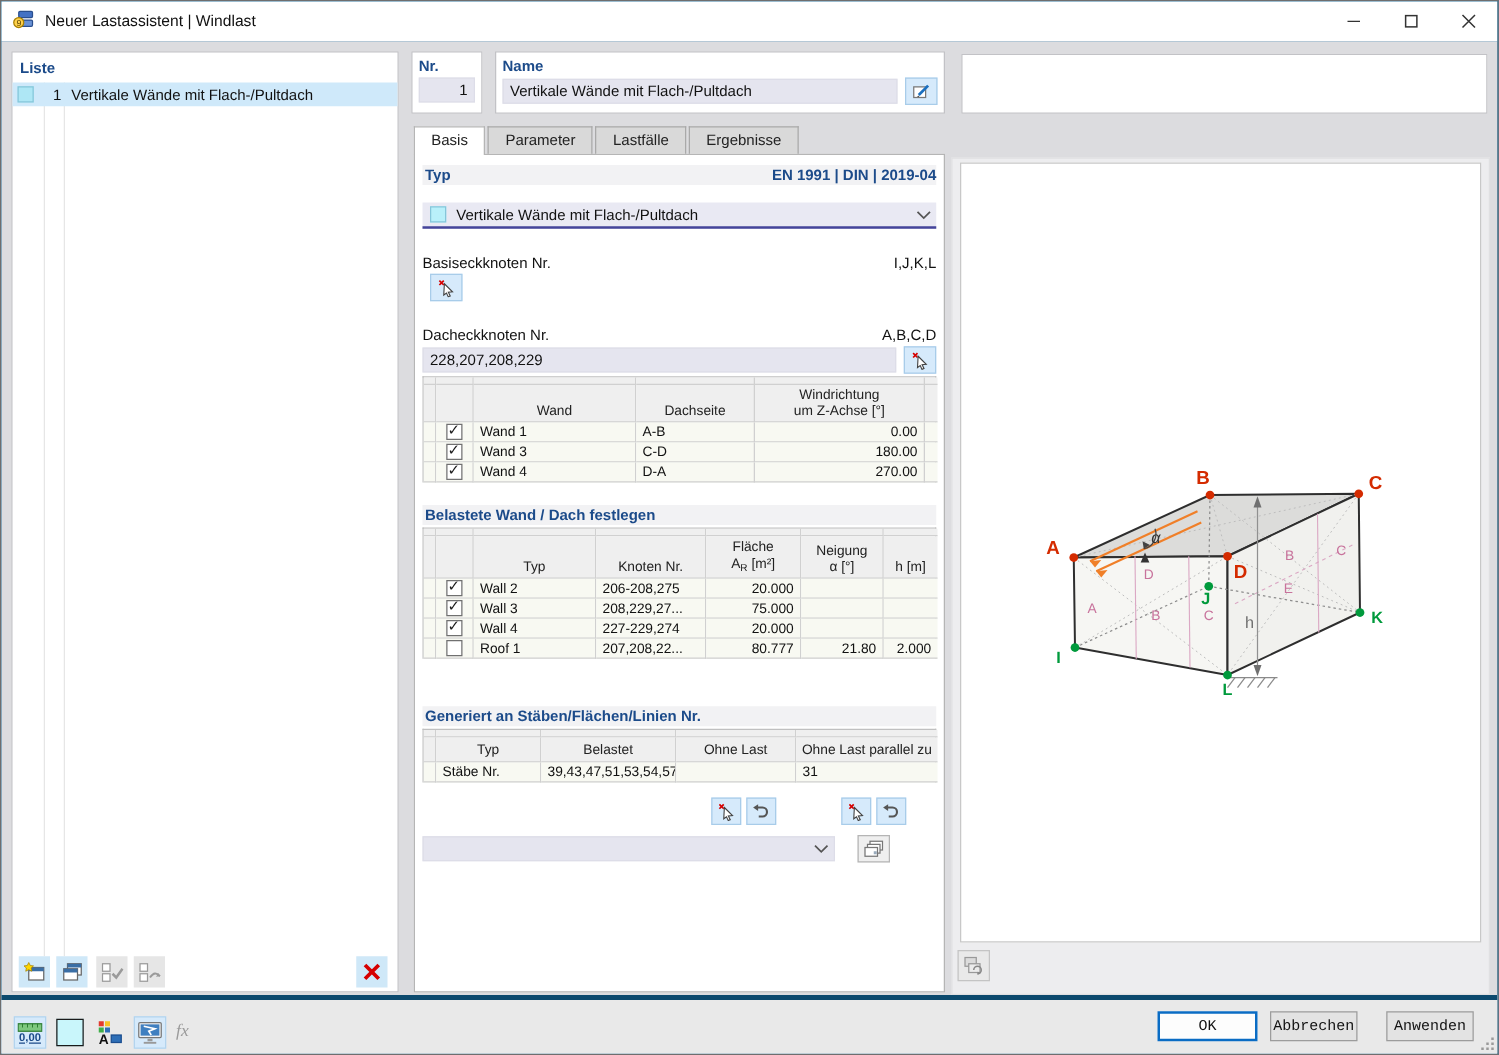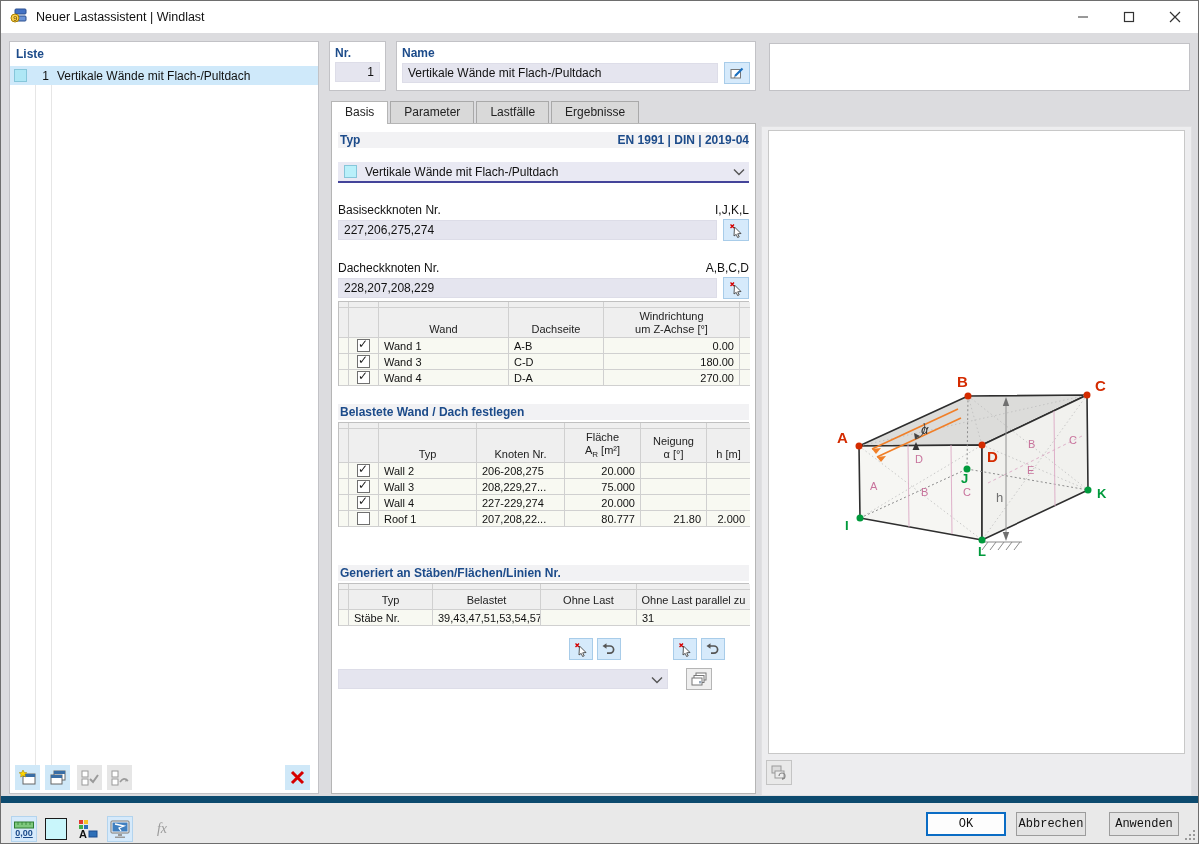--- a/index.html
+++ b/index.html
@@ -82,21 +82,21 @@
   .comment-dd { width:330px; height:20px; background:#e5e5ef; border:1px solid #dddde8; display:flex; align-items:center; padding:0 4px; }
   .comment-dd .chev { margin-left:auto; }
 
   
   .right-top-card { left:768px; top:10px; width:421px; height:48px; }
   .right-panel { left:760px; top:93px; width:431px; height:670px; background:#ededef; border:1px solid #e0e0e2; }
   .viewport { position:absolute; left:6px; top:3px; width:417px; height:624px; background:#fff; border:1px solid #c8c8c8; }
   .img-btn { position:absolute; left:4px; top:633px; width:26px; height:25px; background:#e9e9e9; border:1px solid #c4c4c4; display:flex; align-items:center; justify-content:center; }
 
   
-  .bottombar { position:absolute; left:0; right:0; bottom:0; height:47px; background:#e9e9e9; border-top:7px solid #0c4a6e; }
+  .bottombar { position:absolute; left:0; right:0; bottom:0; height:47px; background:#e9e9e9; border-top:4px solid #0c4a6e; }
   .foot-btn { position:absolute; top:13px; width:26px; height:26px; display:flex; align-items:center; justify-content:center; }
   .foot-btn.blue { background:#d6eafb; border:1px solid #b3d4ee; }
   .units-inner { display:flex; flex-direction:column; align-items:center; line-height:9px; }
   .units-txt { font-size:9px; font-weight:bold; color:#1c4b8a; text-decoration:underline; }
   .cyan-swatch { width:22px; height:22px; background:#c9f6fb; border:1.5px solid #1a1a1a; }
   .fx { font-size:14px; color:#9a9a9a; font-style:italic; font-family:"Liberation Serif","DejaVu Serif",serif; }
   .dlg-btn { position:absolute; top:9px; height:24px; background:#e3e3e3; border:1px solid #9c9c9c; font-size:12px; color:#111; display:flex; align-items:center; justify-content:center; font-family:Liberation Mono, monospace; }
   .dlg-btn.ok { width:80px; background:#fdfdfd; border:2px solid #0a6cc4; }
 
   .iso text { font-family:"Liberation Sans","DejaVu Sans",sans-serif; }
@@ -230,21 +230,20 @@
               <polyline points="1,1.5 6,6.5 11,1.5" fill="none" stroke="#555" stroke-width="1.4"></polyline>
             </svg>
         </span>
       </div>
 
       <div class="lblrow">
         <span>Basiseckknoten Nr.</span>
         <span>I,J,K,L</span>
       </div>
       <div class="inprow">
-        <input class="tfield" value="227,206,275,274" style="">
         <div class="mini-btn">
           <svg width="15" height="15" viewBox="0 0 15 15">
             <path d="M1.5 1.5 L5 5 M5 1.5 L1.5 5" stroke="#d60000" stroke-width="1.4"></path>
             <path d="M5.5 4 L12 10.5 L8.7 10.8 L10.2 13.8 L8.6 14.5 L7.2 11.4 L5 13 Z" fill="#fff" stroke="#444" stroke-width="0.9"></path>
           </svg>
         </div>
       </div>
 
       <div class="lblrow">
         <span>Dacheckknoten Nr.</span>
@@ -603,21 +602,21 @@
       </div>
       <div class="foot-btn blue" style="left:106px;">
         <svg width="20" height="19" viewBox="0 0 20 19">
           <rect x="1" y="1" width="18" height="12" rx="1" fill="#f2f2f2" stroke="#777"></rect>
           <rect x="2.5" y="2.5" width="15" height="9" fill="#3f7fc0"></rect>
           <path d="M5 4 L14 6 L9 8 L11 11" fill="none" stroke="#fff" stroke-width="1.3"></path>
           <rect x="8" y="14" width="4" height="2" fill="#999"></rect>
           <rect x="5" y="16.5" width="10" height="1.5" fill="#999"></rect>
         </svg>
       </div>
-      <div class="foot-btn" style="left:148px;">
+      <div class="foot-btn" style="left:124px;justify-content:flex-end;">
         <span class="fx">fx</span>
       </div>
 
       <button class="dlg-btn ok" style="left:925px;">OK</button>
       <button class="dlg-btn" style="left:1015px;width:70px;">Abbrechen</button>
       <button class="dlg-btn" style="left:1108px;width:70px;">Anwenden</button>
 
       <svg style="position:absolute;right:2px;bottom:2px;" width="12" height="12" viewBox="0 0 12 12">
         <g fill="#9a9a9a">
           <rect x="9" y="9" width="2" height="2"></rect>

